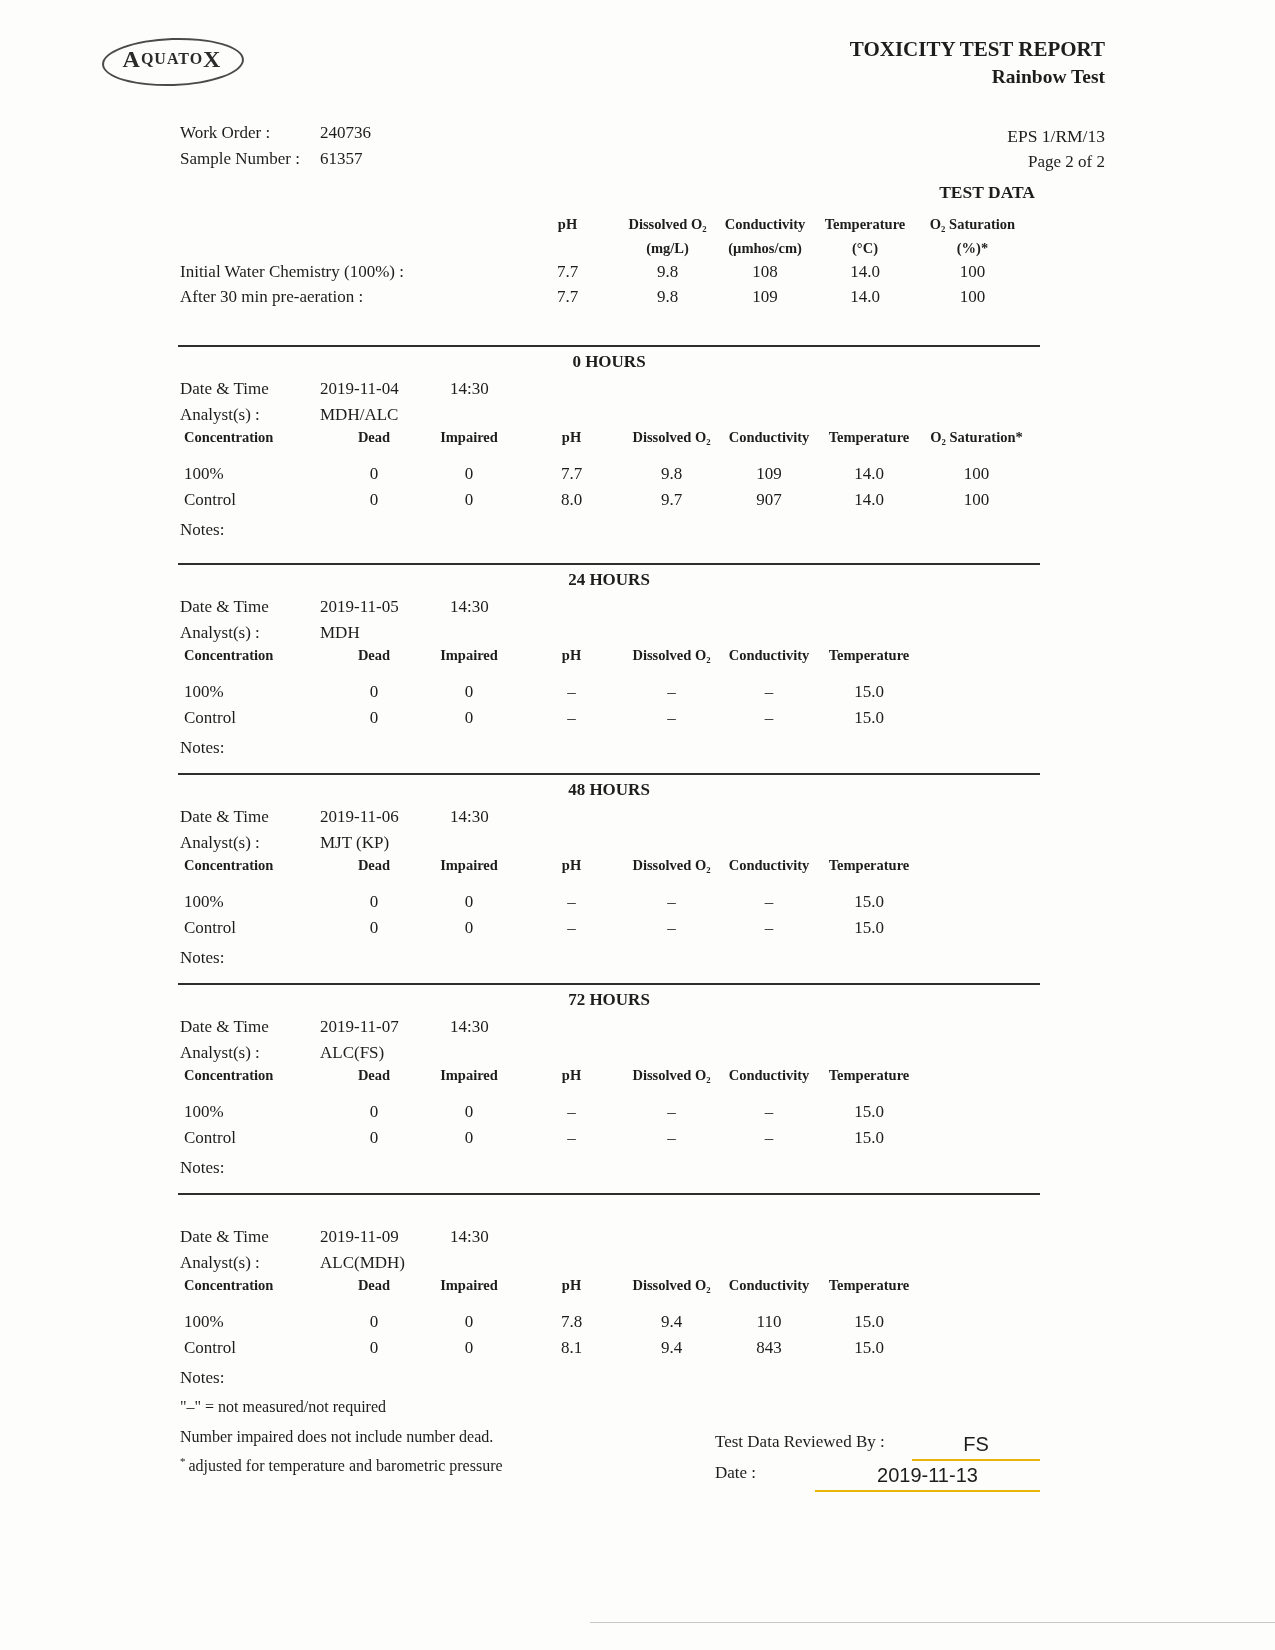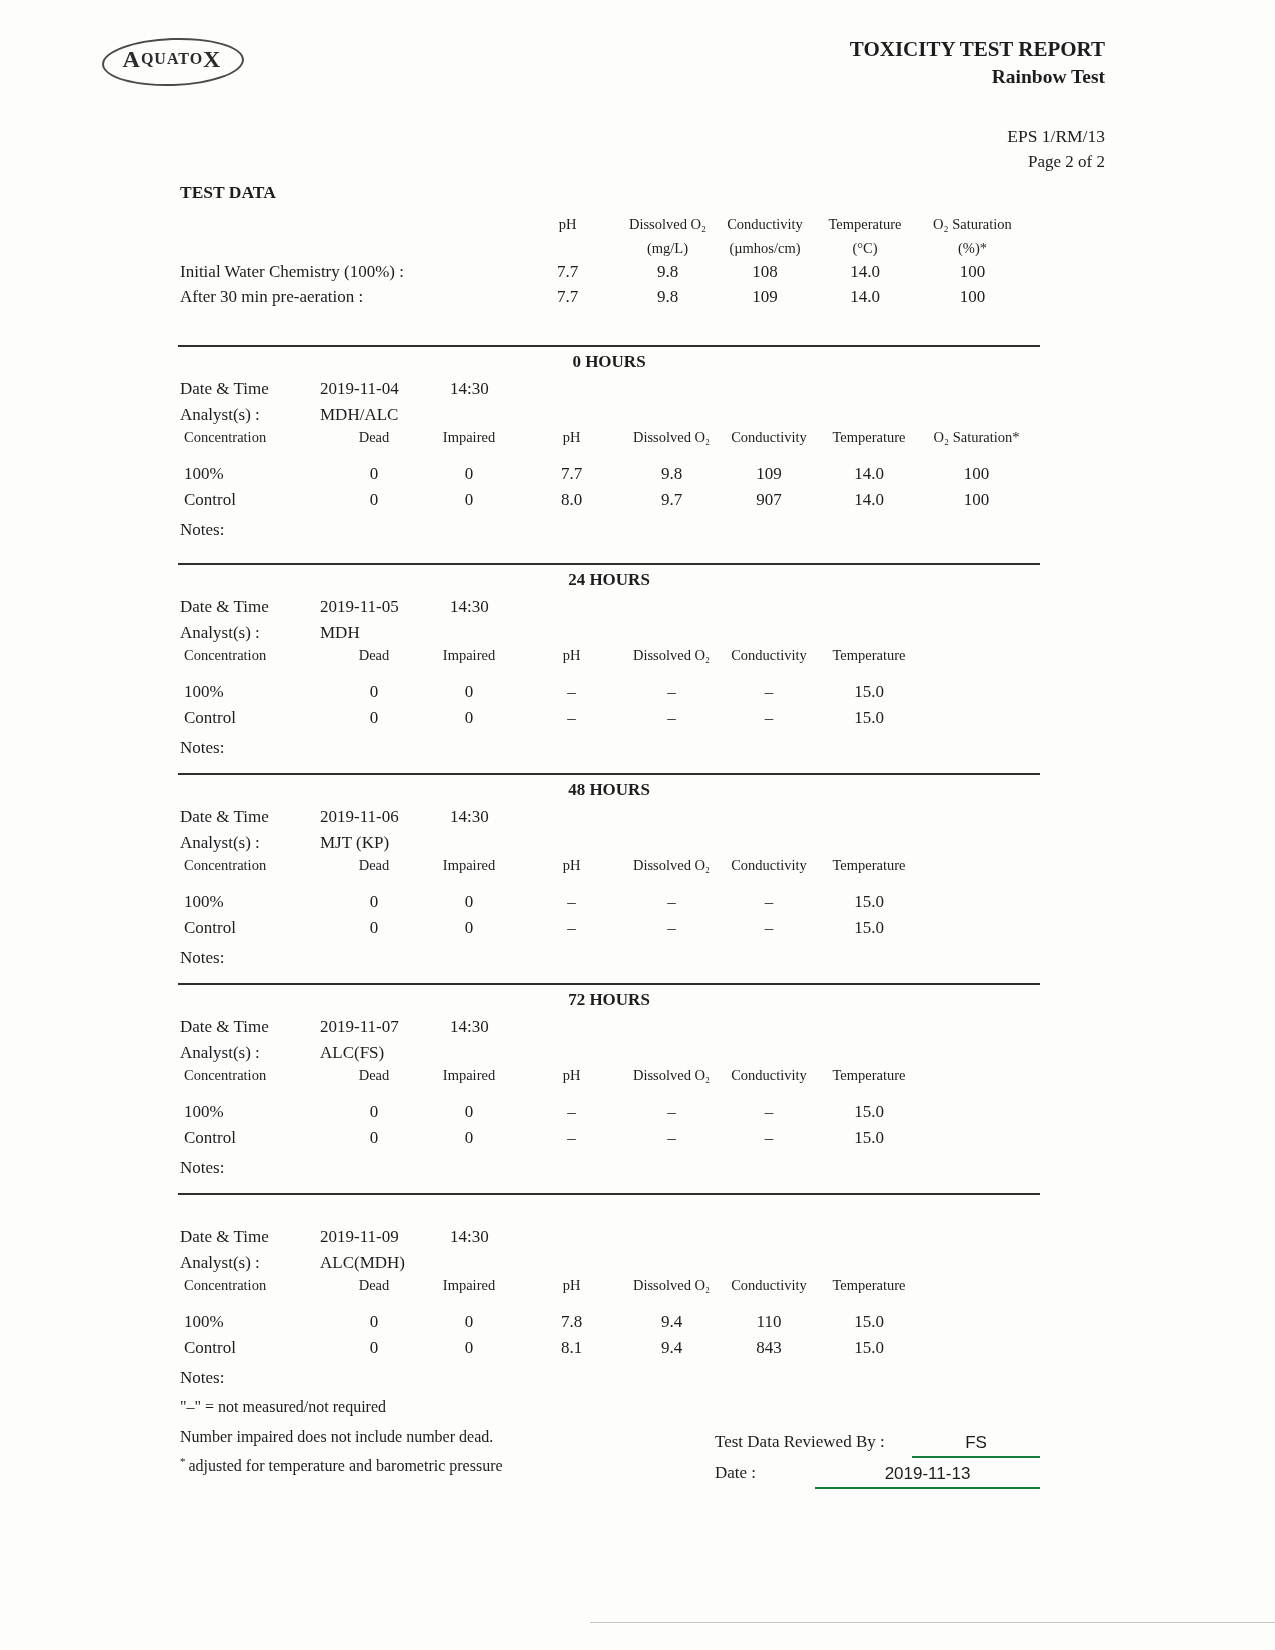--- a/index.html
+++ b/index.html
@@ -36,26 +36,26 @@
     display:grid; grid-template-columns:140px auto; line-height:26px;
   }
   
   .grid {
     position:absolute; left:180px; width:855px;
     display:grid; grid-template-columns:140px 100px 90px 115px 85px 110px 90px 125px;
   }
   .cell { display:flex; justify-content:center; }
   .cell.l { justify-content:flex-start; }
   .cell span { white-space:nowrap; }
-  .thead .cell, .colhead .cell { font-weight:normal; font-size:14.5px; }
+  .thead .cell, .colhead .cell { font-weight:bold; font-size:14.5px; }
   .span3 { grid-column:1 / span 3; }
   
   .td-title {
     position:absolute; left:180px; top:182px; width:855px;
-    text-align:left; font-weight:bold; font-size:17.5px;
+    text-align:right; font-weight:bold; font-size:17.5px;
   }
   
   .section {
     position:absolute; left:178px; width:862px; height:208px;
     border-top:2px solid #2e2e2e;
   }
   .section .grid { left:6px; }
   .sec-title {
     position:absolute; top:5px; left:0; width:100%;
     text-align:center; font-weight:bold; font-size:17px;
@@ -74,22 +74,22 @@
   .fn { position:absolute; left:180px; font-size:16px; }
   .fn-dash     { top:1398px; }
   .fn-impaired { top:1428px; }
   .fn-adjusted { top:1455px; }
   .fn-adjusted .sup { vertical-align:super; font-size:11px; margin-right:3px; }
   .signoff-label { position:absolute; font-size:17px; }
   .rev-label  { left:715px; top:1432px; }
   .date-label { left:715px; top:1463px; }
   .fill-line {
     position:absolute; text-align:center;
-    border-bottom:2px solid #15803d; padding-bottom:3px;
-    font-family:"Liberation Sans","DejaVu Sans",sans-serif; font-size:17px;
+    border-bottom:2px solid #eab308; padding-bottom:3px;
+    font-family:"Liberation Sans","DejaVu Sans",sans-serif; font-size:20px;
   }
   .rev-value  { left:912px; top:1433px; width:128px; }
   .date-value { left:815px; top:1464px; width:225px; }
   .bottom-artifact {
     position:absolute; left:590px; top:1622px; width:685px;
     border-top:1.5px solid #c6c6c6;
   }
 </style>
 </head>
 <body>
@@ -105,20 +105,26 @@
     </div>
   </div>
 
   <div class="header-right">
     <div class="hr-title">TOXICITY TEST REPORT</div>
     <div class="hr-species">Rainbow Test</div>
     <div class="hr-method">EPS 1/RM/13</div>
     <div class="hr-page">Page 2 of 2</div>
   </div>
 
+  <div class="meta">
+    <span>Work Order :</span>
+    <span>240736</span>
+    <span>Sample Number :</span>
+    <span>61357</span>
+  </div>
 
   <div class="td-title">TEST DATA</div>
 
   <div class="grid thead" style="top:216px">
     <div class="cell span3"></div>
     <div class="cell">
         <span>pH</span>
       </div>
     <div class="cell">
         <span>Dissolved O₂</span>

